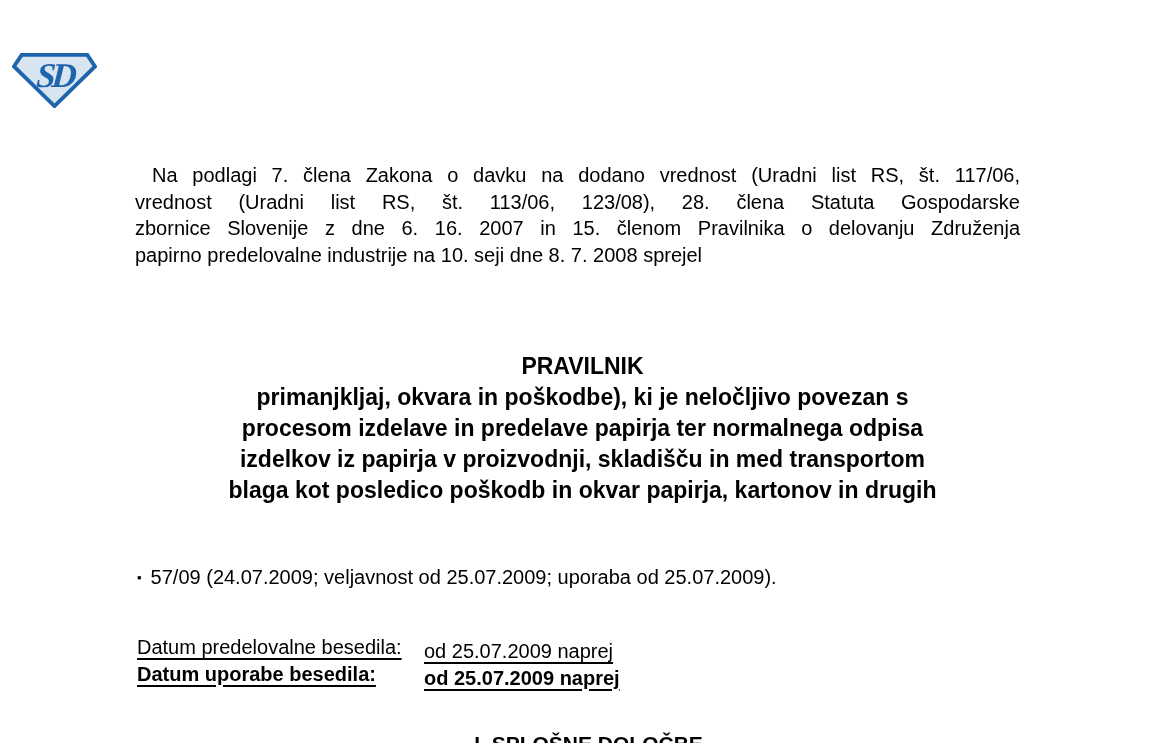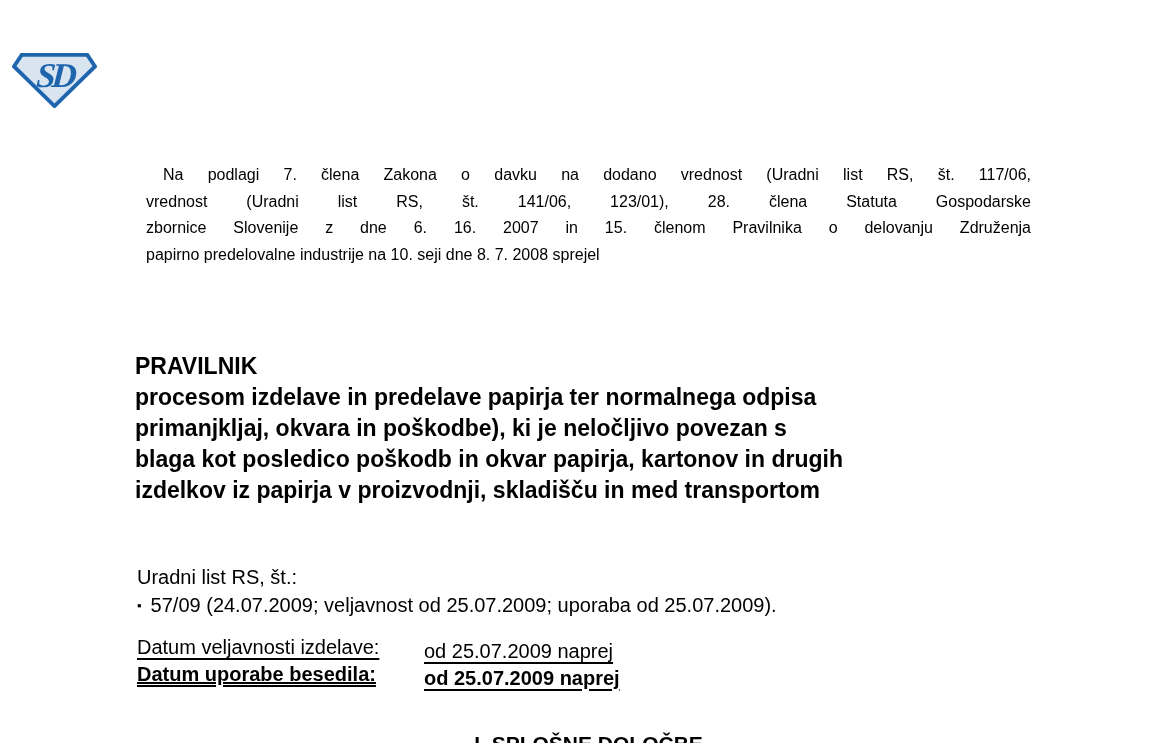--- a/index.html
+++ b/index.html
@@ -22,40 +22,41 @@
     position: absolute;
     left: 12px;
     top: 52px;
     width: 85px;
     height: 56px;
   }
 
   
   .intro {
     position: absolute;
-    left: 146px;
+    left: 135px;
     top: 162px;
     width: 885px;
-    font-size: 16px;
+    font-size: 20px;
     line-height: 26.6px;
   }
   .intro-line {
     text-align: justify;
     text-align-last: justify;
     white-space: normal;
   }
   .intro-line.first { text-indent: 17px; }
   .intro-line.last  { text-align-last: left; }
 
   
   .title-block {
     position: absolute;
     left: 135px;
     top: 351px;
     width: 895px;
+    text-align: center;
     font-weight: 700;
     font-size: 23px;
     line-height: 31px;
   }
 
   
   .gazette {
     position: absolute;
     left: 137px;
     top: 564px;
@@ -73,21 +74,21 @@
   
   .dates {
     position: absolute;
     left: 137px;
     top: 634px;
     width: 700px;
     font-size: 20px;
     line-height: 26.5px;
   }
   .date-row { position: relative; height: 26.5px; }
-  .date-row.bold { font-weight: 700; text-decoration: underline; }
+  .date-row.bold { font-weight: 700; }
   .u {
     text-decoration: underline;
     text-decoration-thickness: 2px;
     text-underline-offset: 4px;
   }
   .date-value {
     position: absolute;
     left: 287px;
     top: 4px;
   }
@@ -109,43 +110,42 @@
 
 <div id="page">
 
   <svg class="logo" viewBox="0 0 88 58" aria-hidden="true">
     <polygon points="10,3 78,3 86,15 44,56 2,15" fill="#D9E4F1" stroke="#1E65AE" stroke-width="4" stroke-linejoin="miter"></polygon>
     <text x="46" y="36" text-anchor="middle" font-family="Liberation Serif, serif" font-size="36" font-style="italic" font-weight="bold" fill="#1E65AE" letter-spacing="-4" transform="skewX(-4)">SD</text>
   </svg>
 
   <div class="intro">
     <div class="intro-line first">Na podlagi 7. člena Zakona o davku na dodano vrednost (Uradni list RS, št. 117/06,</div>
-    <div class="intro-line">vrednost (Uradni list RS, št. 141/06, 123/01), 28. člena Statuta Gospodarske</div>
+    <div class="intro-line">vrednost (Uradni list RS, št. 113/06, 123/08), 28. člena Statuta Gospodarske</div>
     <div class="intro-line">zbornice Slovenije z dne 6. 16. 2007 in 15. členom Pravilnika o delovanju Združenja</div>
     <div class="intro-line last">papirno predelovalne industrije na 10. seji dne 8. 7. 2008 sprejel</div>
   </div>
 
   <div class="title-block">
     <div>PRAVILNIK</div>
+    <div>primanjkljaj, okvara in poškodbe), ki je neločljivo povezan s</div>
     <div>procesom izdelave in predelave papirja ter normalnega odpisa</div>
-    <div>primanjkljaj, okvara in poškodbe), ki je neločljivo povezan s</div>
+    <div>izdelkov iz papirja v proizvodnji, skladišču in med transportom</div>
     <div>blaga kot posledico poškodb in okvar papirja, kartonov in drugih</div>
-    <div>izdelkov iz papirja v proizvodnji, skladišču in med transportom</div>
   </div>
 
   <div class="gazette">
-    <div>Uradni list RS, št.:</div>
     <div>
       <span class="bullet">▪</span><span>57/09 (24.07.2009; veljavnost od 25.07.2009; uporaba od 25.07.2009).</span>
     </div>
   </div>
 
   <div class="dates">
     <div class="date-row">
-      <span class="u">Datum veljavnosti izdelave:</span>
+      <span class="u">Datum predelovalne besedila:</span>
       <span class="u date-value">od 25.07.2009 naprej</span>
     </div>
     <div class="date-row bold">
       <span class="u">Datum uporabe besedila:</span>
       <span class="u date-value">od 25.07.2009 naprej</span>
     </div>
   </div>
 
   <div class="section-heading">I. SPLOŠNE DOLOČBE</div>
 

